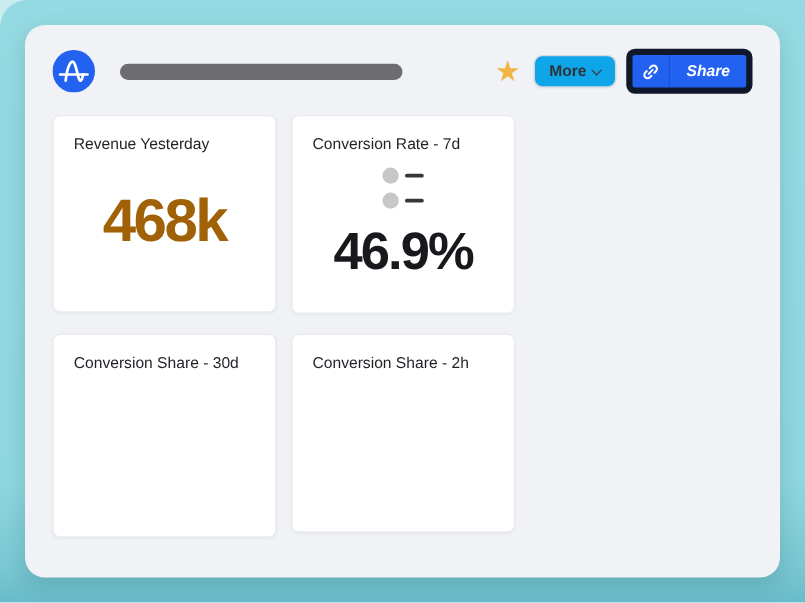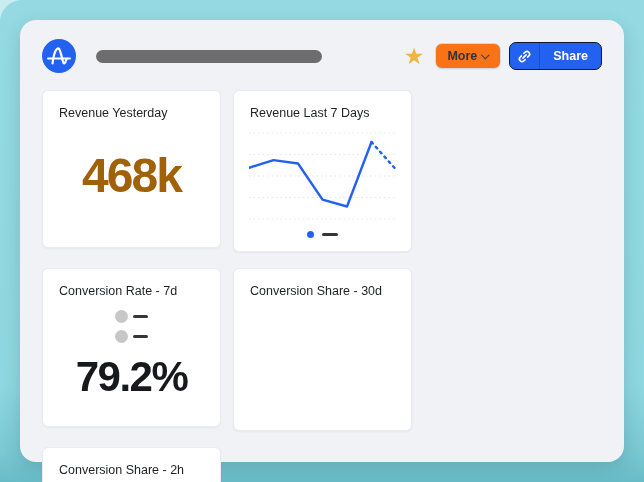--- a/index.html
+++ b/index.html
@@ -22,29 +22,29 @@
   .hdr{display:flex;align-items:center;padding:19px 22px 0 22px;}
   .logo{width:34px;height:34px;flex:0 0 auto;}
   .title-bar{
     margin-left:20px;width:226px;height:13px;border-radius:7px;
     background:var(--bar-gray,#6d6d70);
   }
   .hdr-right{margin-left:auto;display:flex;align-items:center;}
   .star{font-size:23px;line-height:1;color:var(--star,#f0b545);margin-right:11px;cursor:pointer;}
   .more-btn{
     display:flex;align-items:center;gap:6px;height:26px;padding:0 11px;
-    background:#f97316;border:1px solid #d4d7de;border-radius:7px;
+    background:#0ea5e9;border:1px solid #d4d7de;border-radius:7px;
     font-family:inherit;font-size:12.5px;font-weight:700;color:#30333a;cursor:pointer;
     box-shadow:0 1px 1px rgba(0,0,0,.04);
   }
   .chev{width:5px;height:5px;border-left:1.6px solid #3a3d44;border-bottom:1.6px solid #3a3d44;
     transform:rotate(-45deg) translateY(-1px);}
   .share-btn{
     display:flex;align-items:stretch;height:26px;margin-left:8px;border-radius:7px;overflow:hidden;
-    background:var(--accent,#2361f0);border:1px solid #0f172a;cursor:pointer;
+    background:var(--accent,#2361f0);border:5px solid #0f172a;cursor:pointer;font-style:italic;
   }
   .share-link{display:flex;align-items:center;justify-content:center;width:29px;}
   .share-divider{width:1px;background:#1b4fd6;}
   .share-label{display:flex;align-items:center;padding:0 13px;color:#fff;font-size:12.5px;font-weight:700;}
   
   .grid{
     display:flex;flex-wrap:wrap;column-gap:12px;row-gap:16px;
     padding:0 22px;margin-top:17px;align-items:flex-start;
   }
   .card{
@@ -109,51 +109,35 @@
       </div>
     </div>
 
     <div class="grid">
 
       <div class="card" style="height:158px">
         <div class="card-title">Revenue Yesterday</div>
         <div class="big-number">468k</div>
       </div>
 
-      <div class="card" style="height:162px">
-        <div class="card-title">Revenue Last 7 Days</div>
-        <svg class="chart" width="147" height="96">
-            <line x1="0" x2="147" y1="5" y2="5" stroke="#e7e7e9" stroke-width="1" stroke-dasharray="1.5 3"></line>
-            <line x1="0" x2="147" y1="26.5" y2="26.5" stroke="#e7e7e9" stroke-width="1" stroke-dasharray="1.5 3"></line>
-            <line x1="0" x2="147" y1="48" y2="48" stroke="#e7e7e9" stroke-width="1" stroke-dasharray="1.5 3"></line>
-            <line x1="0" x2="147" y1="69.5" y2="69.5" stroke="#e7e7e9" stroke-width="1" stroke-dasharray="1.5 3"></line>
-            <line x1="0" x2="147" y1="91" y2="91" stroke="#e7e7e9" stroke-width="1" stroke-dasharray="1.5 3"></line>
-            <polyline points="0.0,39.8 24.5,32.1 49.0,35.5 73.5,71.7 98.0,78.5 122.5,14.0" fill="none" stroke="#2361f0" stroke-width="2.4" stroke-linejoin="round" stroke-linecap="round"></polyline>
-            <polyline points="122.5,14.0 147.0,41.6" fill="none" stroke="#2361f0" stroke-width="2.4" stroke-linejoin="round" stroke-linecap="round" stroke-dasharray="2 4.5"></polyline>
-          </svg>
-        <div class="chart-legend">
-          <span class="legend-dot"></span>
-          <span class="legend-dash"></span>
-        </div>
-      </div>
 
 
       <div class="card" style="height:159px">
         <div class="card-title">Conversion Rate - 7d</div>
         <div class="ph-rows">
           <div class="ph-row">
             <span class="ph-circle"></span>
             <span class="ph-dash"></span>
           </div>
           <div class="ph-row">
             <span class="ph-circle"></span>
             <span class="ph-dash"></span>
           </div>
         </div>
-        <div class="pct-number">79.2%</div>
+        <div class="pct-number">46.9%</div>
       </div>
 
       <div class="card" style="height:163px">
         <div class="card-title">Conversion Share - 30d</div>
 
       </div>
 
       <div class="card" style="height:159px">
         <div class="card-title">Conversion Share - 2h</div>
 

